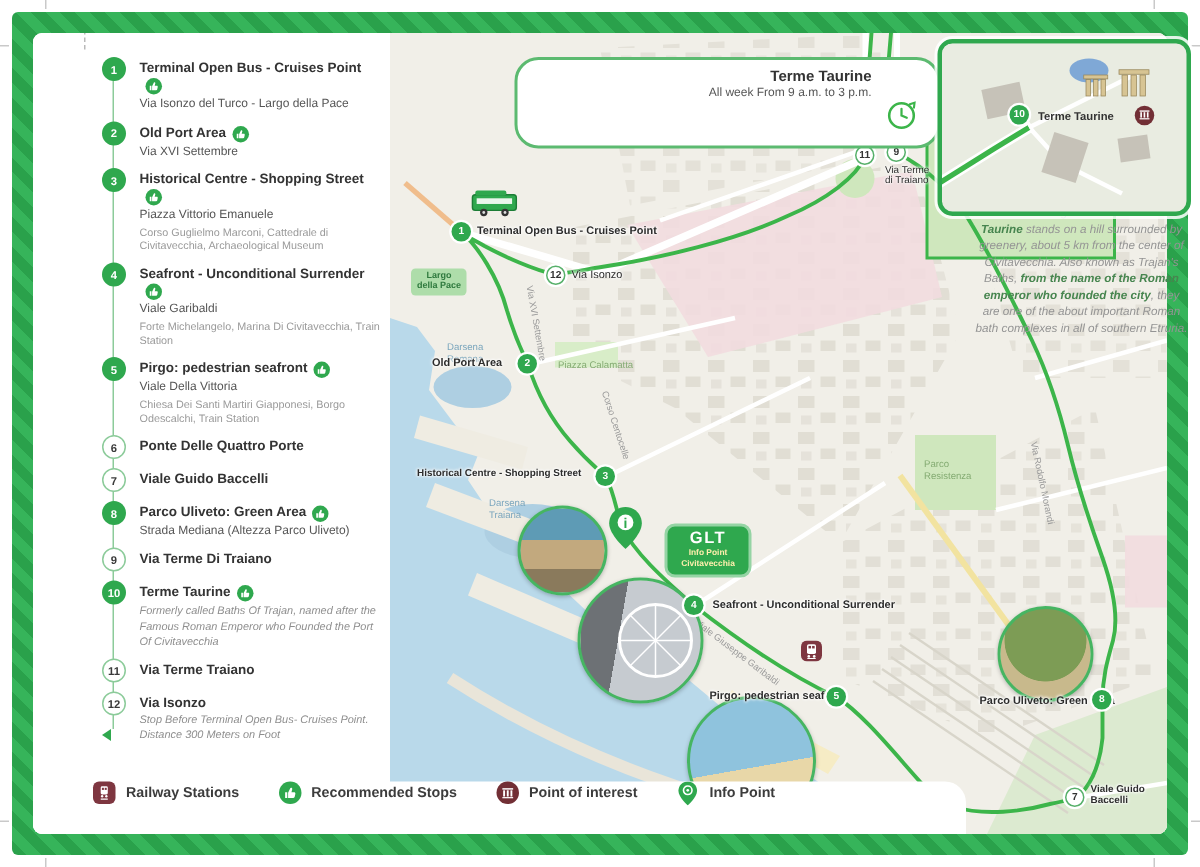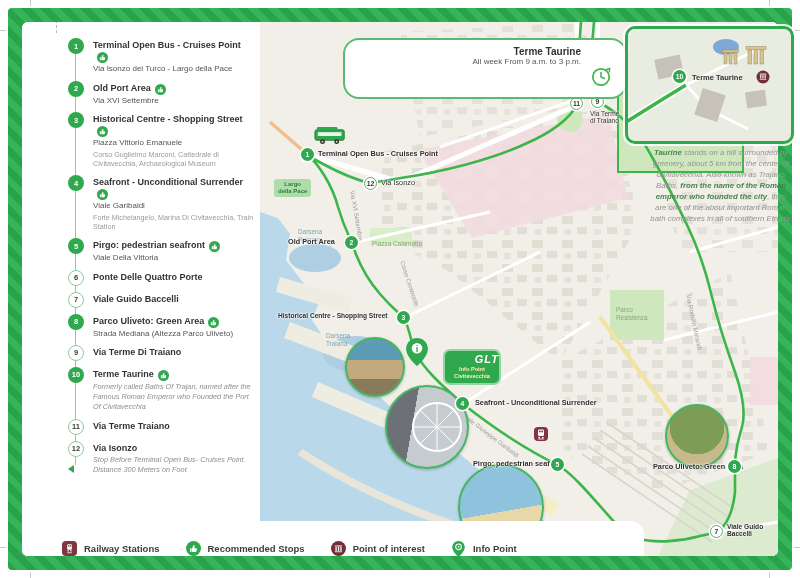--- a/index.html
+++ b/index.html
@@ -47,21 +47,21 @@
   .street{position:absolute;font-size:6.2px;color:#9a9a9a;white-space:nowrap;z-index:2;transform-origin:left top;}
   .chip{position:absolute;background:#aeddaa;color:#2f7a3e;font-size:6px;font-weight:700;line-height:1.15;
         padding:2px 4px;border-radius:3px;text-align:center;z-index:3;}
   .m-stop{position:absolute;width:13px;height:13px;border-radius:50%;display:flex;align-items:center;justify-content:center;
           font-size:6.8px;font-weight:700;z-index:5;box-sizing:border-box;box-shadow:0 0 0 1.5px #fff;}
   .m-stop.filled{background:#2fa84e;color:#fff;}
   .m-stop.outline{background:#fff;color:#333;border:1.3px solid #57b06a;}
   .photo{position:absolute;border-radius:50%;border:2.5px solid #46b562;z-index:4;overflow:hidden;box-shadow:0 1px 3px rgba(0,0,0,.25);}
   .sign{position:absolute;left:183px;top:327px;width:58px;height:36px;background:#2fa84e;border:2px solid #95d4a4;
         border-radius:7px;color:#fff;text-align:center;z-index:5;box-sizing:border-box;}
-  .sign .logo{font-size:11px;font-weight:800;font-style:italic;letter-spacing:1px;line-height:1.2;margin-top:2px;text-align:right;}
+  .sign .logo{font-size:11px;font-weight:800;letter-spacing:1px;line-height:1.2;margin-top:2px;}
   .sign .sline{font-size:5.6px;font-weight:700;color:#ffefad;line-height:1.25;}
   .mapicon{position:absolute;z-index:5;line-height:0;}
 
   
   .infobox{position:absolute;left:343px;top:38px;width:284px;height:61px;background:#fff;border:2px solid #5cba70;
            border-radius:16px;z-index:6;box-sizing:border-box;padding:6px 44px 6px 12px;text-align:right;}
   .ib-title{font-size:10px;font-weight:800;color:#333;}
   .ib-line{font-size:8px;font-style:italic;color:#666;margin-top:1px;}
   .ib-hours-t{font-size:9px;font-weight:800;color:#333;margin-top:3px;}
   .ib-hours{font-size:8px;color:#555;}
@@ -70,21 +70,21 @@
   .inset{position:absolute;left:625px;top:26px;width:163px;height:112px;background:#e9ece1;border:3.5px solid #2fa84e;
          border-radius:10px;z-index:7;box-shadow:0 0 0 2px rgba(255,255,255,.85);overflow:hidden;}
   .inset-label{position:absolute;left:64px;top:44px;font-size:7.5px;font-weight:800;color:#333;z-index:3;white-space:nowrap;}
   .inset .m-stop{left:45px;top:41px;}
 
   .about{position:absolute;left:650px;top:136px;width:142px;z-index:6;text-align:center;
          font-size:7.8px;font-style:italic;color:#949494;line-height:1.42;}
   .about b{color:#47854f;}
 
   .legend{position:absolute;left:0;bottom:0;width:622px;height:35px;background:#fff;border-radius:0 14px 0 0;
-          display:flex;align-items:flex-end;gap:26px;padding:0 0 0 40px;z-index:6;box-sizing:border-box;}
+          display:flex;align-items:flex-start;gap:26px;padding:0 0 0 40px;z-index:6;box-sizing:border-box;}
   .litem{display:flex;align-items:center;gap:7px;}
   .litem .lab{font-size:9.5px;font-weight:700;color:#3c3c3c;}
   .ic{width:15px;height:15px;flex:none;display:flex;align-items:center;justify-content:center;line-height:0;}
   .ic.sq{background:#7e3640;border-radius:4px;}
   .ic.ci-g{background:#2fa84e;border-radius:50%;}
   .ic.ci-m{background:#722f35;border-radius:50%;}
 </style>
 </head>
 <body>
 
@@ -316,20 +316,21 @@
           </div>
         </div>
 
         <div class="stop">
           <div class="dot filled">5</div>
           <div class="scontent">
             <div class="st"><span>Pirgo: pedestrian seafront</span><span class="badge"><svg width="7" height="7" viewBox="0 0 10 10">
                     <path d="M1.2 4.6h1.6v4.2H1.2zM3.4 8.8V5l1.5-3.2c.1-.3.4-.5.7-.5.5 0 .9.4.9.9 0 .1 0 .2-.1.3L5.9 4.6h2c.6 0 1 .5.9 1.1l-.5 2.3c-.1.5-.5.8-1 .8z" fill="#fff"></path>
                   </svg></span></div>
             <div class="sub">Viale Della Vittoria</div>
+            <div class="detail">Chiesa Dei Santi Martiri Giapponesi, Borgo Odescalchi, Train Station</div>
           </div>
         </div>
 
         <div class="stop">
           <div class="dot outline">6</div>
           <div class="scontent">
               <div class="st"><span>Ponte Delle Quattro Porte</span></div>
             </div>
         </div>
 

